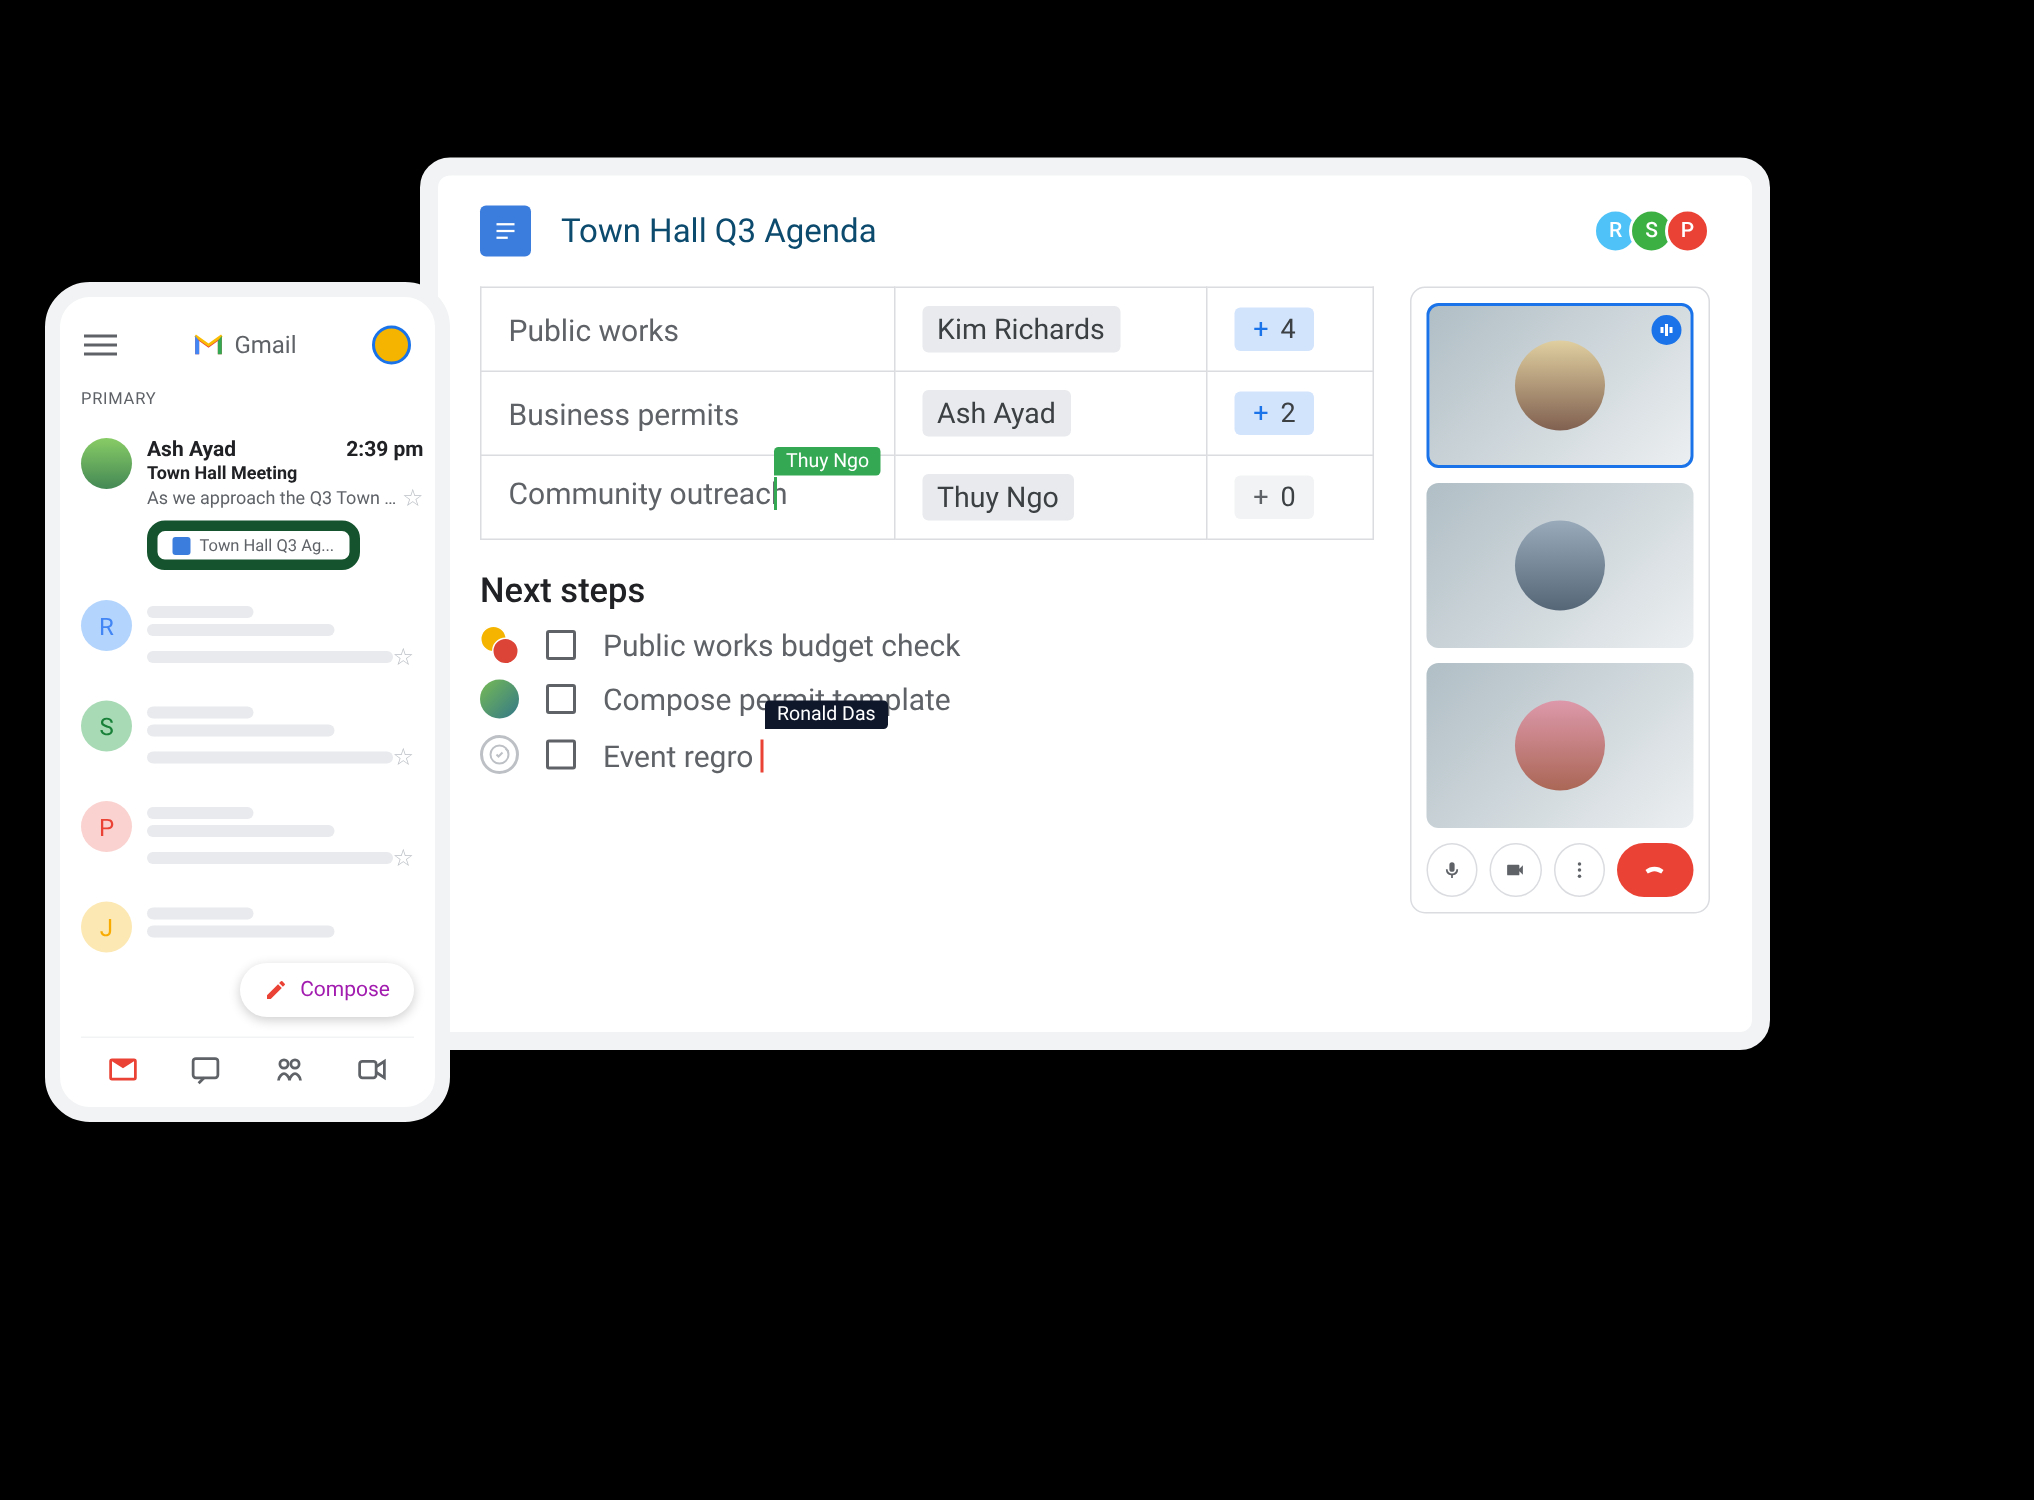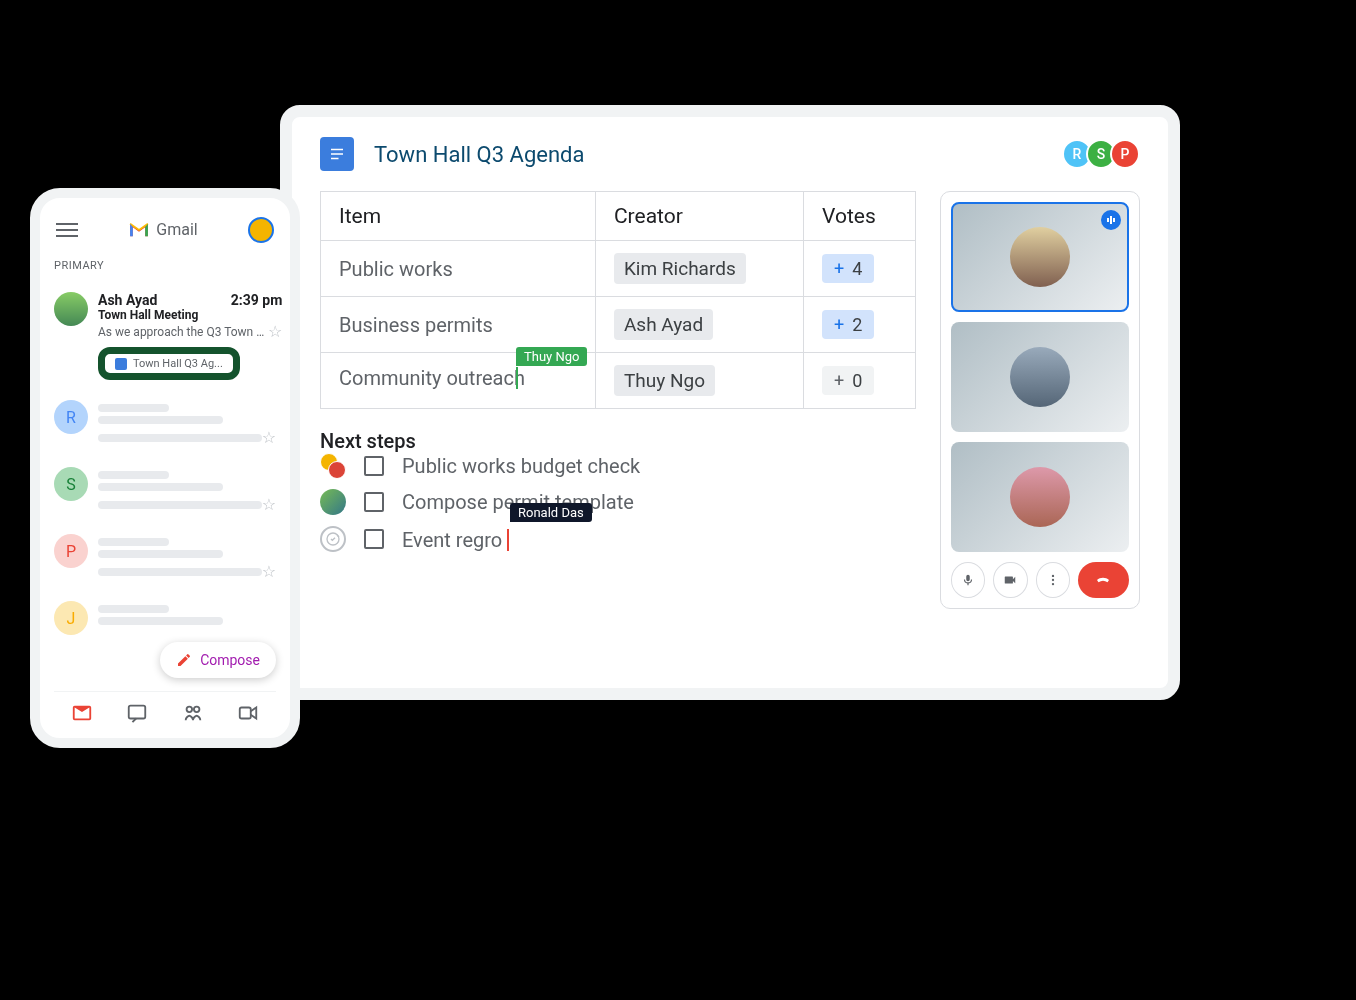--- a/index.html
+++ b/index.html
@@ -35,21 +35,21 @@
 .vote-chip .plus { color: #1a73e8; }
 .vote-chip-grey { background: #f1f3f4; }
 .cursor-tag { position: absolute; top: -20px; left: 0; padding: 2px 8px; font-size: 13px; color: #fff; border-radius: 3px 3px 3px 0; white-space: nowrap; }
 .cursor-tag.green { background: #34a853; }
 .cursor-tag.red { background: #0f172a; }
 .cursor-line { position: absolute; width: 2px; height: 22px; }
 .cursor-line.green { background: #34a853; }
 .cursor-line.red { background: #ea4335; }
 
 .next-steps { margin-top: 20px; }
-.next-steps h3 { font-size: 20px; color: #202124; font-weight: 500; }
+.next-steps h3 { font-size: 23px; color: #202124; font-weight: 500; margin-bottom: 10px; }
 .task-row { display: flex; align-items: center; gap: 18px; margin-bottom: 10px; position: relative; }
 .task-avatar { width: 26px; height: 26px; border-radius: 50%; background: linear-gradient(135deg,#a0c,#f55); }
 .task-avatar-pair { width: 26px; height: 26px; position: relative; }
 .task-avatar-pair::before, .task-avatar-pair::after { content: ''; position: absolute; width: 16px; height: 16px; border-radius: 50%; border: 1px solid #fff; }
 .task-avatar-pair::before { background: #f4b400; top: 0; left: 0; }
 .task-avatar-pair::after { background: #db4437; bottom: 0; right: 0; }
 .task-unassigned { width: 26px; height: 26px; border-radius: 50%; border: 2px solid #bdc1c6; display: flex; align-items: center; justify-content: center; color: #bdc1c6; }
 .task-check { width: 20px; height: 20px; border: 2px solid #5f6368; border-radius: 2px; }
 .task-text { font-size: 20px; color: #5f6368; position: relative; }
 
@@ -127,25 +127,20 @@
       <div class="collab-chip chip-r">R</div>
       <div class="collab-chip chip-s">S</div>
       <div class="collab-chip chip-p">P</div>
     </div>
   </div>
 
   <div class="doc-body">
     <div class="doc-main">
       <table class="agenda-table">
         <tbody>
-            <tr>
-          <th>Item</th>
-          <th>Creator</th>
-          <th>Votes</th>
-        </tr>
         <tr>
           <td>Public works</td>
           <td><span class="chip-tag">Kim Richards</span></td>
           <td><span class="vote-chip">
                   <span class="plus">+</span>
                   <span>4</span>
                 </span></td>
         </tr>
         <tr>
           <td>Business permits</td>

